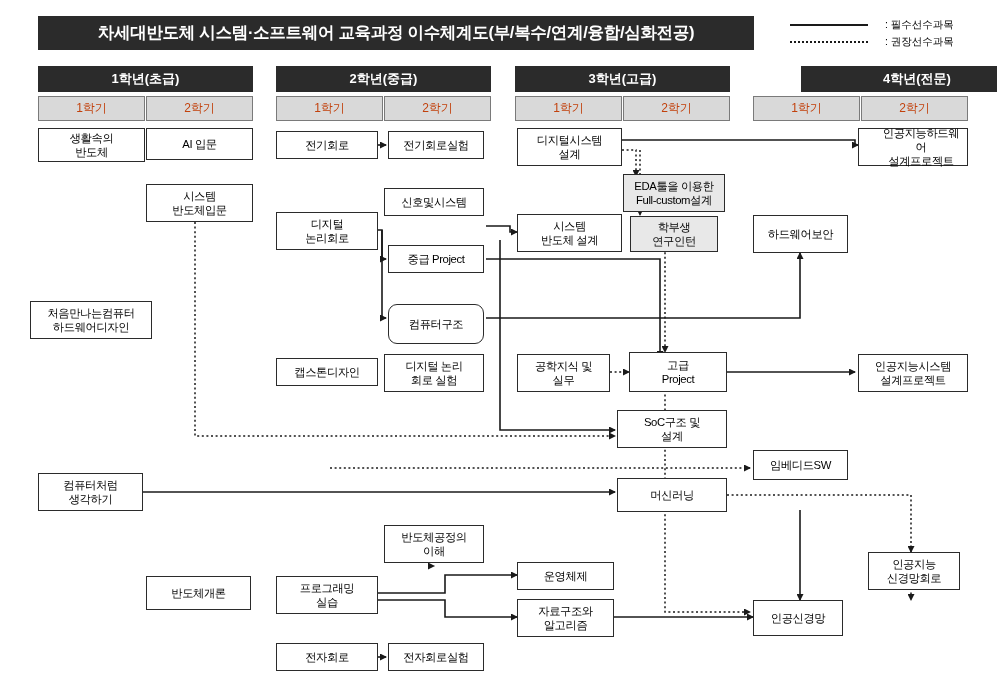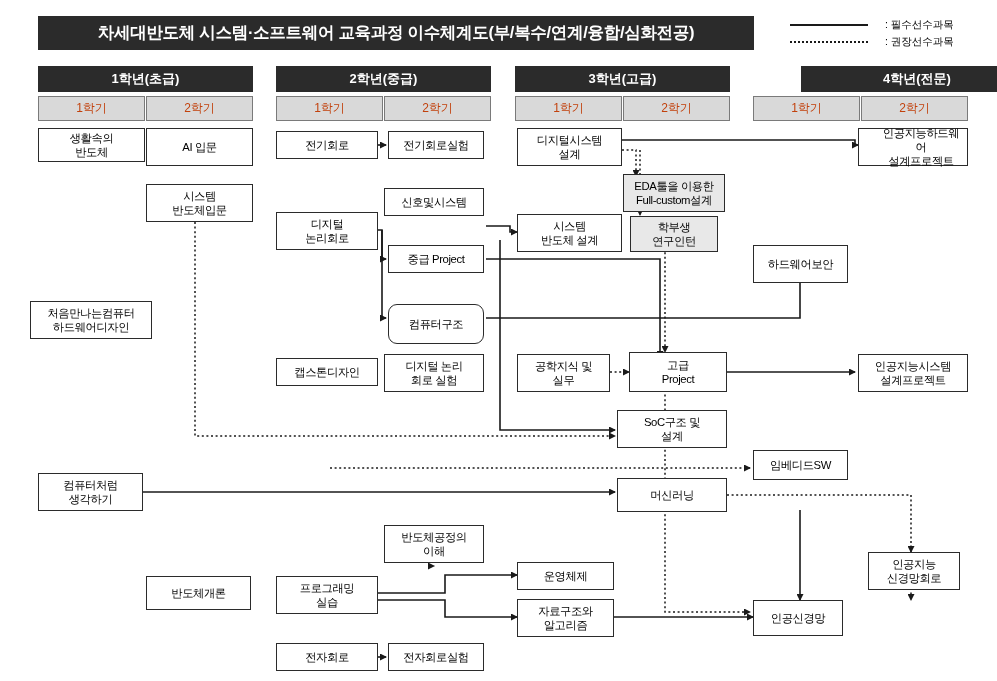--- a/index.html
+++ b/index.html
@@ -203,21 +203,21 @@
       <path d="M665,390 L665,612 L750,612"></path>
 
       <path d="M911,588 L911,600"></path>
 
       <path d="M727,495 L911,495 L911,552"></path>
     </g>
   </svg>
 
   <div class="course" style="left:38px;  top:128px; width:107px; height:34px;">생활속의
 반도체</div>
-  <div class="course" style="left:146px; top:128px; width:107px; height:38px;text-align:right;">AI 입문</div>
+  <div class="course" style="left:146px; top:128px; width:107px; height:32px;text-align:right;">AI 입문</div>
   <div class="course" style="left:146px; top:184px; width:107px; height:38px;">시스템
 반도체입문</div>
   <div class="course" style="left:30px;  top:301px; width:122px; height:38px;">처음만나는컴퓨터
 하드웨어디자인</div>
   <div class="course" style="left:38px;  top:473px; width:105px; height:38px;">컴퓨터처럼
 생각하기</div>
   <div class="course" style="left:146px; top:576px; width:105px; height:34px;">반도체개론</div>
 
   <div class="course" style="left:276px; top:131px; width:102px; height:28px;">전기회로</div>
   <div class="course" style="left:388px; top:131px; width:96px;  height:28px;">전기회로실험</div>
@@ -250,21 +250,21 @@
 Project</div>
   <div class="course" style="left:617px; top:410px; width:110px; height:38px;">SoC구조 및
 설계</div>
   <div class="course" style="left:617px; top:478px; width:110px; height:34px;">머신러닝</div>
   <div class="course" style="left:517px; top:562px; width:97px;  height:28px;">운영체제</div>
   <div class="course" style="left:517px; top:599px; width:97px;  height:38px;">자료구조와
 알고리즘</div>
 
   <div class="course" style="left:858px; top:128px; width:110px; height:38px;padding-left:19px;">인공지능하드웨어
 설계프로젝트</div>
-  <div class="course" style="left:753px; top:215px; width:95px;  height:38px;margin-top:30px;">하드웨어보안</div>
+  <div class="course" style="left:753px; top:215px; width:95px;  height:38px;">하드웨어보안</div>
   <div class="course" style="left:858px; top:354px; width:110px; height:38px;">인공지능시스템
 설계프로젝트</div>
   <div class="course" style="left:753px; top:450px; width:95px;  height:30px;">임베디드SW</div>
   <div class="course" style="left:868px; top:552px; width:92px;  height:38px;">인공지능
 신경망회로</div>
   <div class="course" style="left:753px; top:600px; width:90px; height:36px;">인공신경망</div>
 
 </div>
 
 </body></html>

